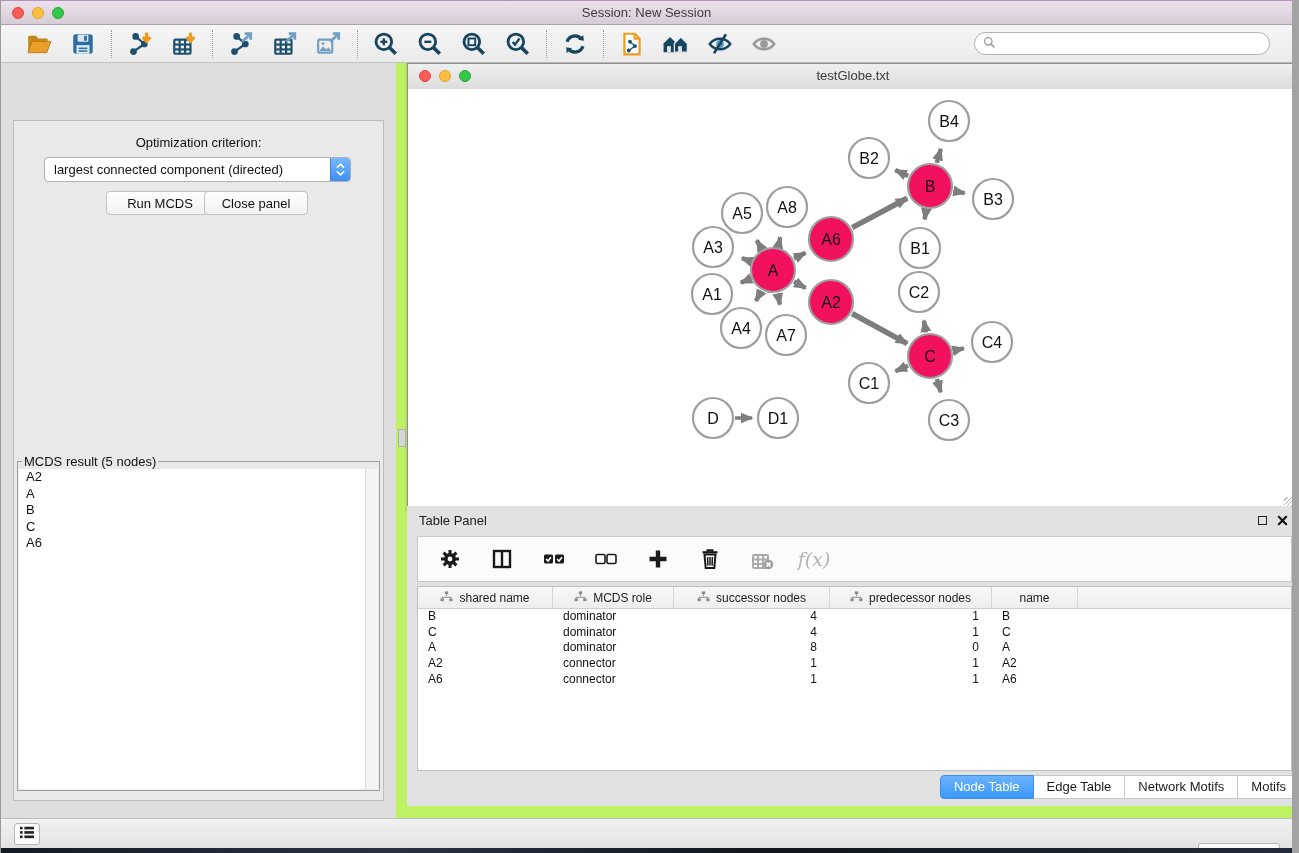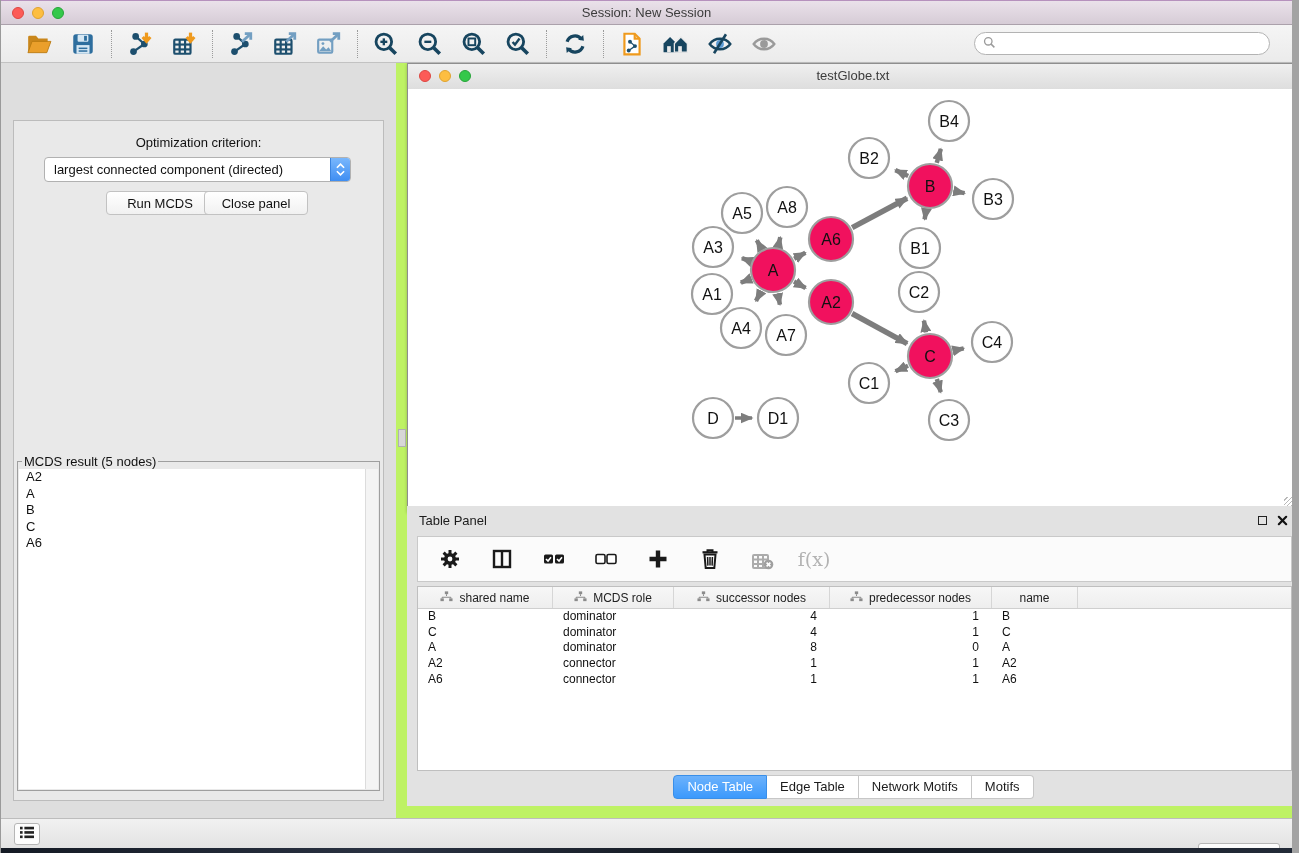--- a/index.html
+++ b/index.html
@@ -73,32 +73,32 @@
   
   .splitter-h { position:absolute; left:397px; top:429px; width:8px; height:18px; background:#d7d7d7; border:1px solid #b0b0b0; }
   .splitter-v { position:absolute; left:844px; top:512px; width:18px; height:7px; background:#d7d7d7; border:1px solid #b0b0b0; }
 
   
   #table-panel { position:absolute; left:406px; top:506px; width:893px; height:300px; background:#e2e2e2; }
   .tp-toolbar { position:absolute; left:10px; right:8px; top:30px; height:46px; background:#fbfbfb;
     border:1px solid #c9c9c9; display:flex; align-items:center; gap:24px; padding-left:18px; }
   .tp-btn { border:none; background:none; width:28px; height:28px; display:flex; align-items:center; justify-content:center; cursor:pointer; }
   .tp-btn.disabled { cursor:default; }
-  .fx { font-family:"DejaVu Serif","Liberation Serif",serif; font-size:19px; color:#b3b3b3; }
+  .fx { font-family:"DejaVu Serif","Liberation Serif",serif; font-style:italic; font-size:19px; color:#b3b3b3; }
   .tp-table { position:absolute; left:10px; right:8px; top:80px; bottom:35px; background:#fff; border:1px solid #bfbfbf; overflow:hidden; }
   .t-head { display:grid; grid-template-columns:135px 121px 156px 162px 86px 1fr; height:22px;
     background:linear-gradient(#f7f7f7,#eeeeee); border-bottom:1px solid #cfcfcf; }
   .t-head .hcell { display:flex; align-items:center; justify-content:center; gap:6px; font-size:12px; color:#222;
     border-right:1px solid #d6d6d6; overflow:hidden; }
   .t-head .hcell:last-child { border-right:none; }
   .t-row { display:grid; grid-template-columns:135px 121px 156px 162px 86px 1fr; height:15.7px; cursor:default; }
   .t-row .cell { font-size:12px; color:#111; line-height:15.7px; white-space:nowrap; overflow:hidden; }
   .cell.c0,.cell.c1,.cell.c4 { padding-left:10px; }
   .cell.c2,.cell.c3 { text-align:right; padding-right:13px; }
-  .tp-tabs { position:absolute; left:0; right:0; bottom:7px; display:flex; justify-content:center; }
+  .tp-tabs { position:absolute; left:0; right:0; bottom:7px; display:flex; justify-content:flex-end; }
 
   
   #status-bar { position:absolute; left:0; top:818px; width:100%; height:30px;
     background:linear-gradient(#f1f1f1,#e3e3e3); border-top:1px solid #bdbdbd; }
   .sb-list-btn { position:absolute; left:13px; top:4px; width:26px; height:22px; background:#fdfdfd;
     border:1px solid #b6b6b6; border-radius:3px; display:flex; align-items:center; justify-content:center; cursor:pointer; }
   .memory-btn { position:absolute; right:12px; top:4px; height:22px; padding:0 10px;
     background:linear-gradient(#fdfdfd,#efefef); border:1px solid #b6b6b6; border-radius:3px;
     display:flex; align-items:center; gap:6px; font-size:12px; color:#111; cursor:pointer;margin-top:20px; }
   .mem-dot { width:11px; height:11px; border-radius:50%; }

